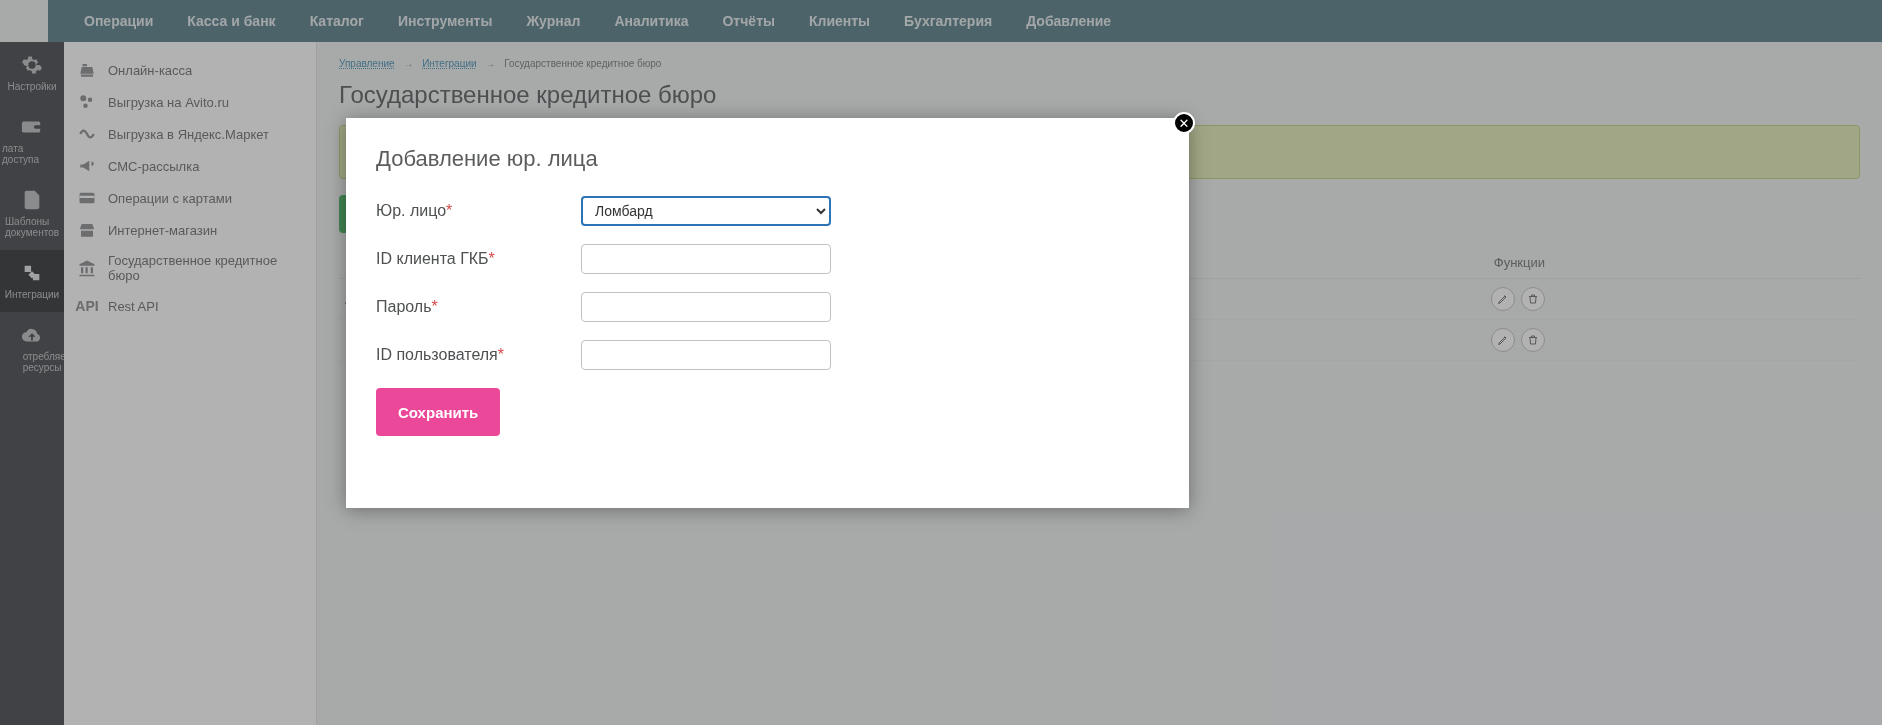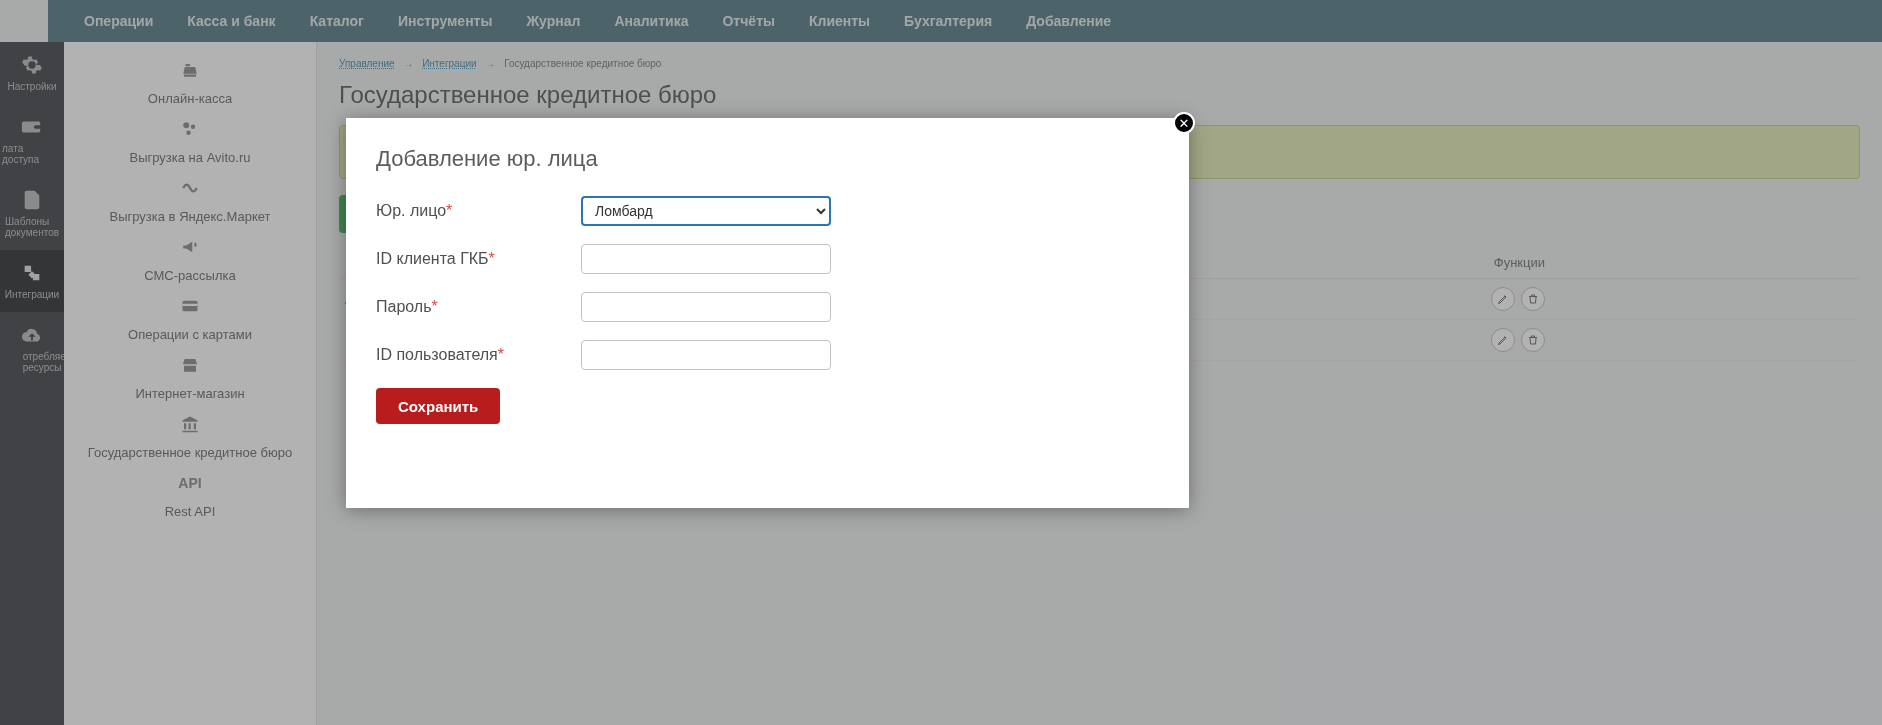--- a/index.html
+++ b/index.html
@@ -15,21 +15,21 @@
 
 
 .rail { position: absolute; top: 42px; left: 0; bottom: 0; width: 64px; background: #5c5f63; display: flex; flex-direction: column; }
 .rail-item { display: flex; flex-direction: column; align-items: center; justify-content: center; color: #c6c8ca; font-size: 10px; padding: 12px 2px; gap: 5px; }
 .rail-item.active { background: #4a4d50; }
 .rail-item .ic { width: 22px; height: 22px; }
 .rail-item .lbl { line-height: 11px; }
 
 
 .sidemenu { position: absolute; top: 42px; left: 64px; bottom: 0; width: 253px; background: #ffffff; border-right: 1px solid #e4e6e8; padding-top: 12px; }
-.sidemenu-item { display: flex; align-items: center; gap: 12px; padding: 7px 14px; color: #808285; font-size: 13px; flex-direction: column; }
+.sidemenu-item { display: flex; align-items: center; gap: 12px; padding: 7px 14px; color: #808285; font-size: 13px; }
 .sidemenu-item .mic { width: 18px; height: 18px; flex: 0 0 18px; display:flex; align-items:center; justify-content:center; }
 
 
 .main { position: absolute; top: 42px; left: 317px; right: 0; bottom: 0; padding: 16px 22px; }
 .breadcrumb { font-size: 10px; color: #8a8c8e; }
 .breadcrumb a { color: #5fa0bf; text-decoration: underline dotted; }
 .breadcrumb .sep { margin: 0 6px; color: #9b9d9f; }
 .page-title { font-size: 24px; color: #6f7174; font-weight: 400; margin-top: 12px; }
 .notice { margin-top: 16px; background: #e7efc0; border: 1px solid #c9d78f; border-radius: 4px; height: 54px; }
 .btn-add { display:inline-flex; align-items:center; justify-content:center; margin-top: 16px; background:#5fbf74; color:#fff; border-radius:4px; height:38px; padding:0 14px; font-size:14px; font-weight:600; }
@@ -47,21 +47,21 @@
 .modal { position: absolute; top: 118px; left: 346px; width: 843px; height: 390px; background:#fff; z-index: 60; box-shadow: 0 2px 18px rgba(0,0,0,0.35); padding: 28px 30px; }
 .modal-close { position:absolute; top: -6px; right: -6px; width: 22px; height:22px; border-radius:50%; background:#000; color:#fff; display:flex; align-items:center; justify-content:center; font-size:13px; border:2px solid #fff; z-index: 61; }
 .modal h2 { font-size: 22px; color:#5a5c5e; font-weight: 400; margin-bottom: 24px; }
 .form-row { display:flex; align-items:center; margin-bottom: 18px; }
 .form-row label { width: 205px; font-size: 16px; color:#4e5052; }
 .form-row .req { color:#d54a4a; }
 .form-row select, .form-row input[type="text"], .form-row input[type="password"] {
   width: 250px; height: 30px; border:1px solid #c0c3c6; border-radius:4px; padding: 2px 8px; font-size:14px; color:#333; background:#fff;
 }
 .form-row select.focused { border:2px solid #2d74b5; }
-.btn-save { background:#b91c1c; color:#fff; border:none; border-radius:4px; height:36px; padding:0 22px; font-size:15px; font-weight:600; cursor:pointer; }
+.btn-save { background:#ec4899; color:#fff; border:none; border-radius:4px; height:48px; padding:0 22px; font-size:15px; font-weight:600; cursor:pointer; }
 
 svg { display:block; }
 </style>
 </head>
 <body>
 
 <div class="topbar">
   <a>Операции</a>
   <a>Касса и банк</a>
   <a>Каталог</a>

